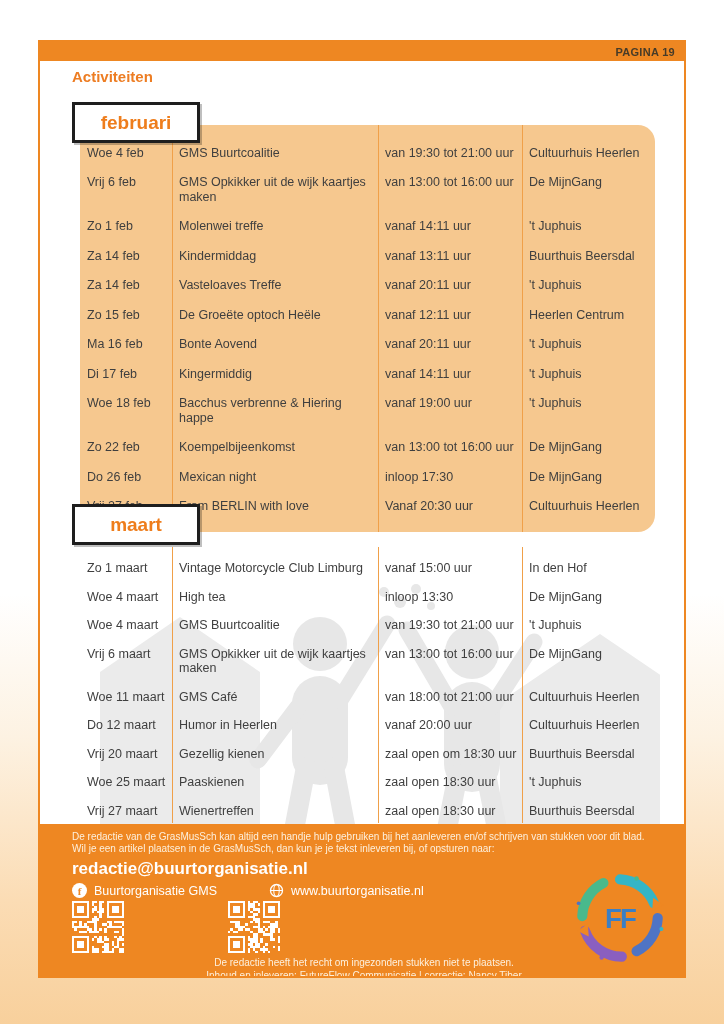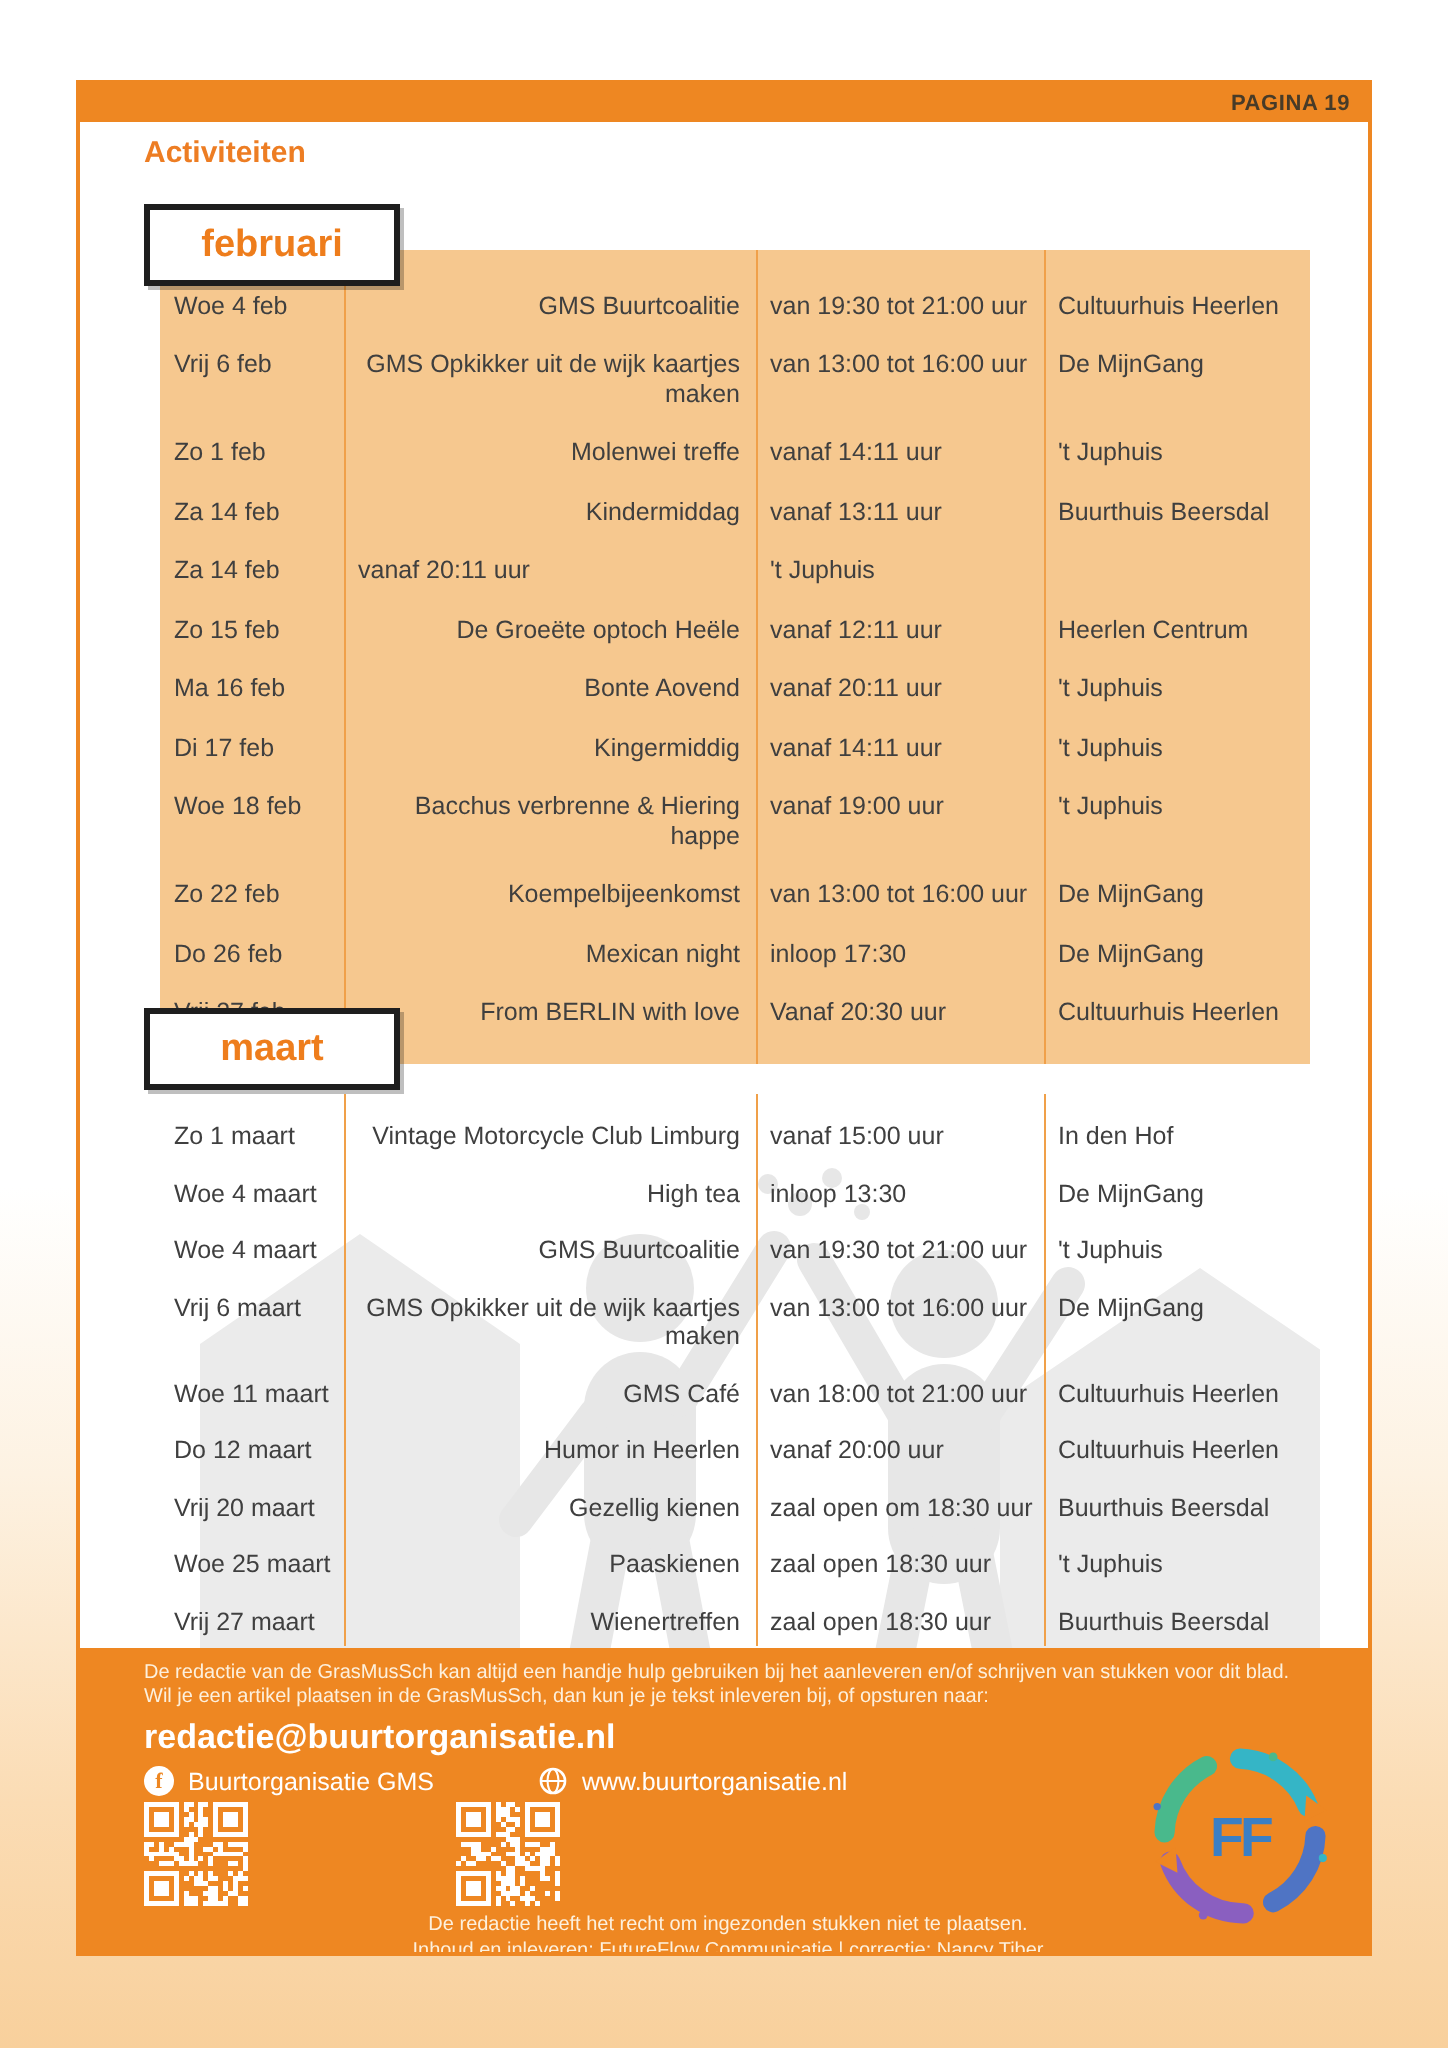--- a/index.html
+++ b/index.html
@@ -29,32 +29,32 @@
   .month-badge {
     position:absolute; left:32px; width:128px; height:41px;
     background:#ffffff; border:3px solid #1e1e1e; box-sizing:border-box;
     display:flex; align-items:center; justify-content:center; z-index:3;
     box-shadow:2px 2px 0 rgba(0,0,0,.25);
   }
   .month-badge span { font-size:19px; font-weight:bold; color:#ee7d1c; }
   #feb-badge { top:60px; }
   #maart-badge { top:462px; }
 
-  .sched-table { position:absolute; left:40px; width:575px; box-sizing:border-box; z-index:1; }
+  .sched-table { position:absolute; left:40px; width:575px; box-sizing:border-box; z-index:1;border-radius:17px; }
   #feb-table   { top:83px;  height:407px; background:#f6c88f; padding-top:13px; }
   #maart-table { top:505px; height:276px; padding-top:7px; }
 
   .vline { position:absolute; top:0; bottom:0; width:1px; background:#f0a049; }
   .vline.v1 { left:92px; } .vline.v2 { left:298px; } .vline.v3 { left:442px; }
 
   .sched-row { display:grid; grid-template-columns:92px 206px 144px 1fr; }
   .sched-row > div {
     padding:7.5px 2px 7.5px 7px; font-size:12.5px; line-height:14.5px; color:#3f3f3f;
   }
-  .sched-row .c-event { padding-right:8px;text-align:right; }
+  .sched-row .c-event { padding-right:8px; }
   #maart-table .sched-row > div { padding-top:7px; padding-bottom:7px; }
 
   .watermark { position:absolute; left:60px; top:530px; width:560px; height:290px; z-index:0; }
 
   .footer {
     position:absolute; left:0; top:782px; width:648px; height:156px;
     background:#ee8722; box-sizing:border-box; padding:7px 32px; color:#fff; z-index:2;
   }
   .f-note { font-size:10px; line-height:12px; color:#fdf0dd; }
   .f-email { margin-top:4px; font-size:17px; font-weight:bold; color:#ffffff; }
@@ -136,20 +136,21 @@
     <div class="c-loc">'t Juphuis</div>
   </div>
         <div class="sched-row">
     <div class="c-date">Za 14 feb</div>
     <div class="c-event">Kindermiddag</div>
     <div class="c-time">vanaf 13:11 uur</div>
     <div class="c-loc">Buurthuis Beersdal</div>
   </div>
         <div class="sched-row">
     <div class="c-date">Za 14 feb</div>
+    <div class="c-event">Vasteloaves Treffe</div>
     <div class="c-time">vanaf 20:11 uur</div>
     <div class="c-loc">'t Juphuis</div>
   </div>
         <div class="sched-row">
     <div class="c-date">Zo 15 feb</div>
     <div class="c-event">De Groeëte optoch Heële</div>
     <div class="c-time">vanaf 12:11 uur</div>
     <div class="c-loc">Heerlen Centrum</div>
   </div>
         <div class="sched-row">

